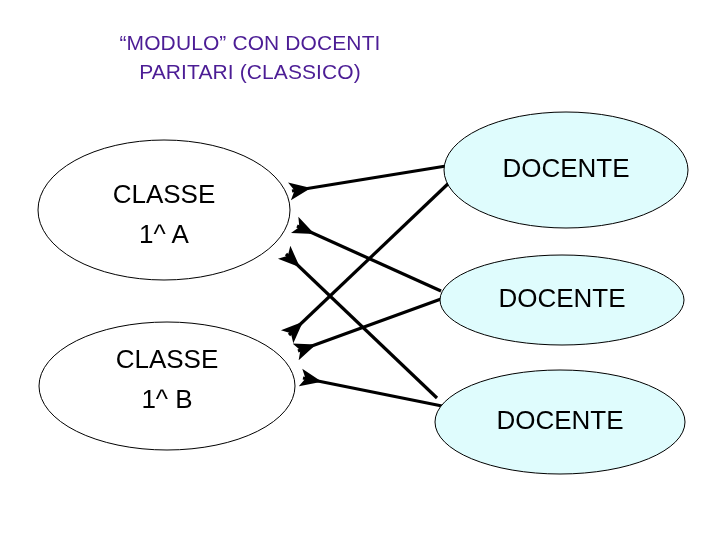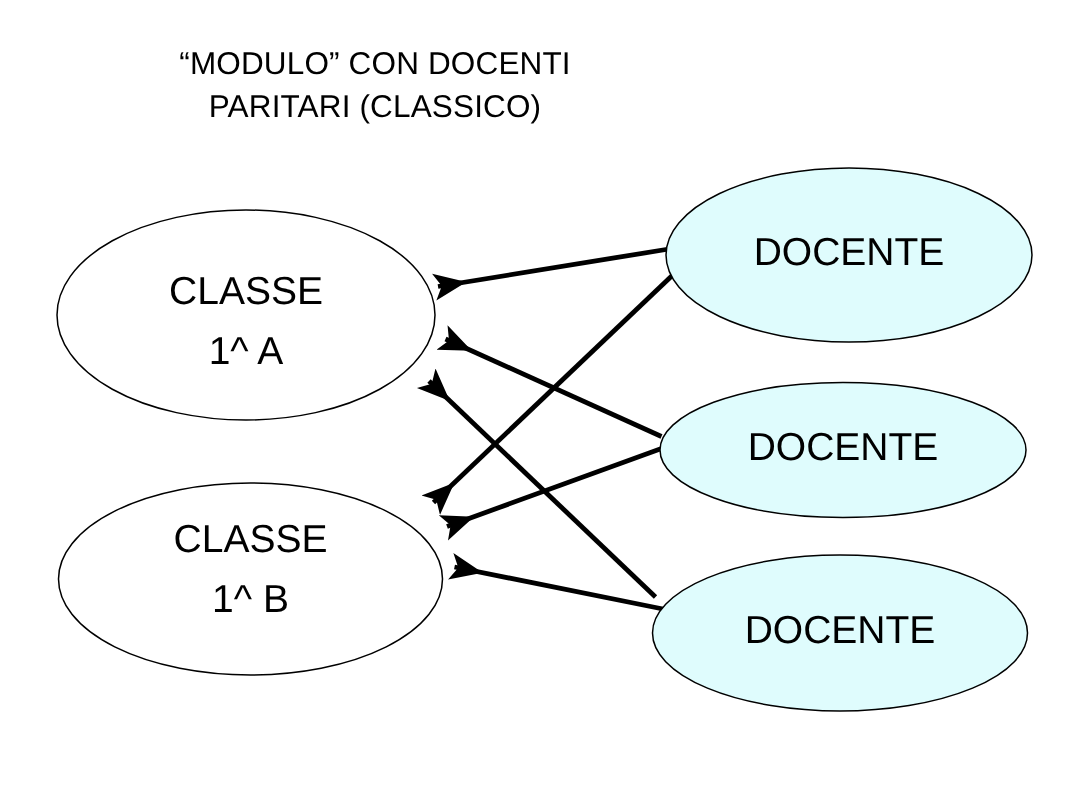--- a/index.html
+++ b/index.html
@@ -20,21 +20,21 @@
     overflow: hidden;
   }
   #slide-title {
     position: absolute;
     left: 40px;
     top: 28px;
     width: 420px;
     text-align: center;
     font-size: 21px;
     line-height: 29px;
-    color: #000000;
+    color: #4c1d95;
     letter-spacing: 0.1px;
     white-space: pre-line;
   }
   #diagram-canvas {
     position: absolute;
     left: 0;
     top: 0;
     width: 720px;
     height: 540px;
   }

